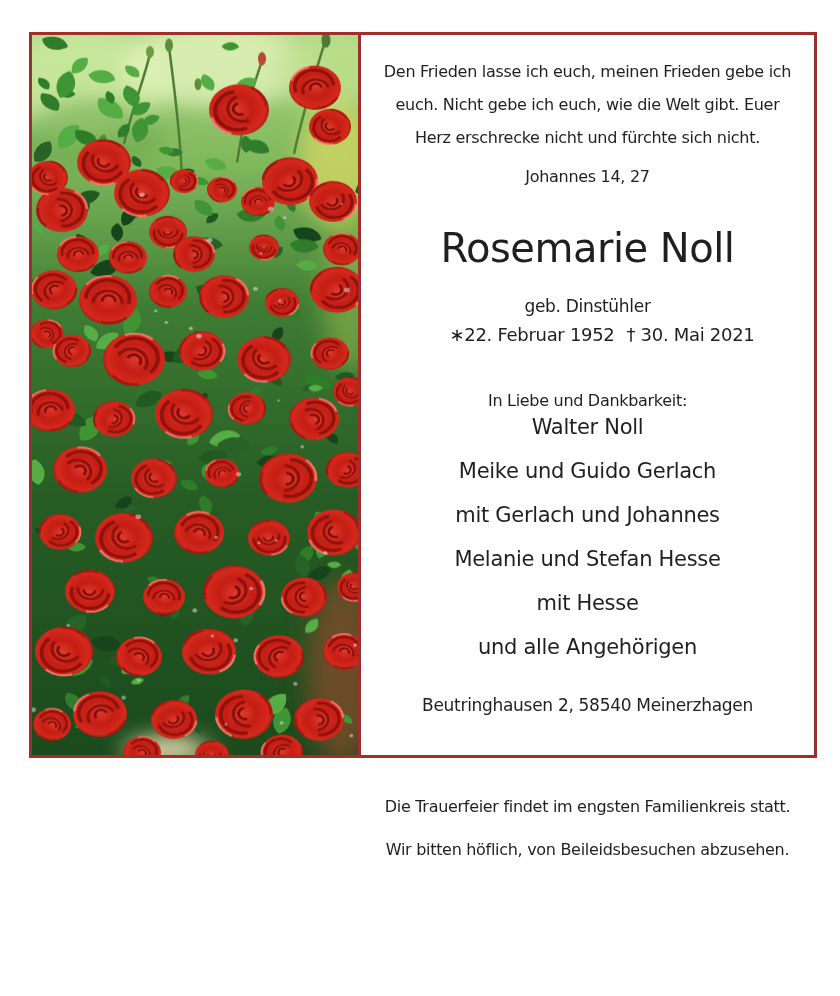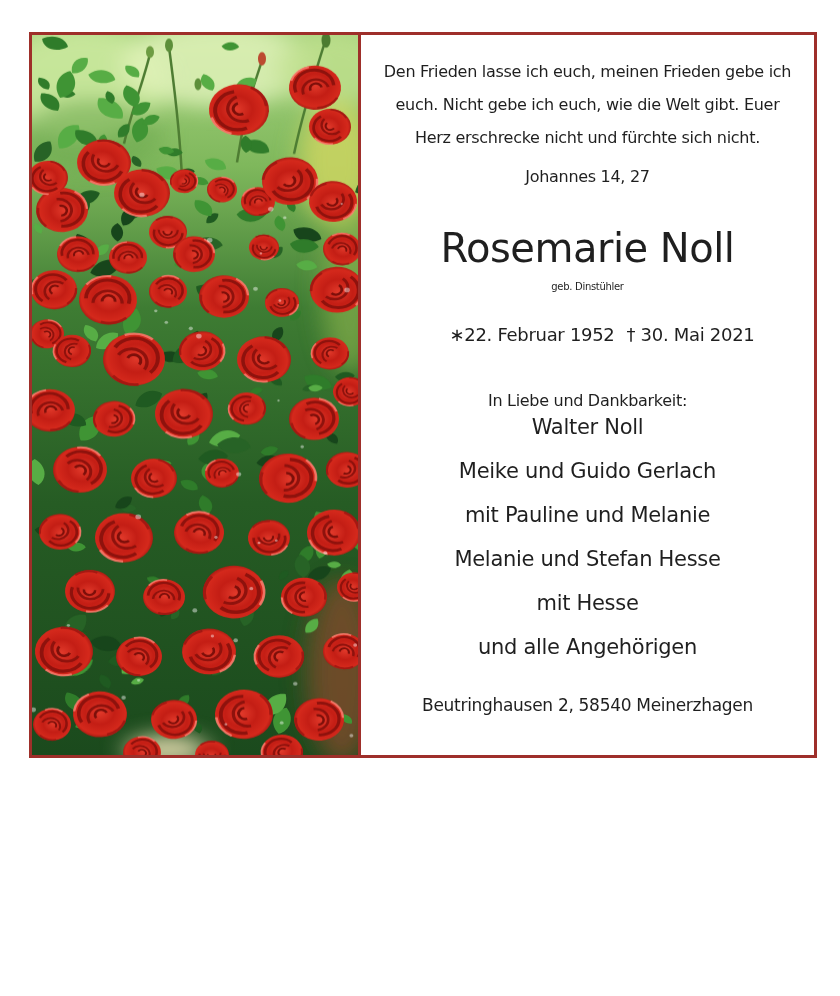--- a/index.html
+++ b/index.html
@@ -24,21 +24,21 @@
   }
   .photo svg{display:block;width:100%;height:100%;}
   .content{
     flex:1;position:relative;text-align:center;
     letter-spacing:-0.3px;
   }
   .block{position:absolute;left:0;right:0;}
   .verse{top:20px;font-size:16px;line-height:33px;}
   .verse-source{margin-top:6px;}
   .name{top:189px;font-size:40px;line-height:48px;letter-spacing:-0.5px;}
-  .maiden{top:241px;font-size:10px;line-height:22px;}
+  .maiden{top:260px;font-size:17px;line-height:22px;}
   .dates{top:287px;font-size:18px;line-height:26px;display:flex;justify-content:center;gap:12px;margin-left:29px;}
   .intro{top:354px;font-size:16px;line-height:24px;}
   .mourners{top:370px;font-size:21px;line-height:44px;text-align:center;}
   .address{top:657px;font-size:17px;line-height:26px;}
   .notice{top:750px;font-size:16px;line-height:43px;}
 </style>
 </head>
 <body>
 
 <div class="card">
@@ -368,23 +368,27 @@
     <div class="block dates">
       <span>∗22. Februar 1952</span>
       <span>† 30. Mai 2021</span>
     </div>
 
     <div class="block intro">In Liebe und Dankbarkeit:</div>
 
     <div class="block mourners">
       <div>Walter Noll</div>
       <div>Meike und Guido Gerlach</div>
-      <div>mit Pauline und Melanie</div>
+      <div>mit Gerlach und Johannes</div>
       <div>Melanie und Stefan Hesse</div>
       <div>mit Hesse</div>
       <div>und alle Angehörigen</div>
     </div>
 
     <div class="block address">Beutringhausen 2, 58540 Meinerzhagen</div>
 
+    <div class="block notice">
+      <div>Die Trauerfeier findet im engsten Familienkreis statt.</div>
+      <div>Wir bitten höflich, von Beileidsbesuchen abzusehen.</div>
+    </div>
 
   </div>
 </div>
 
 </body></html>

